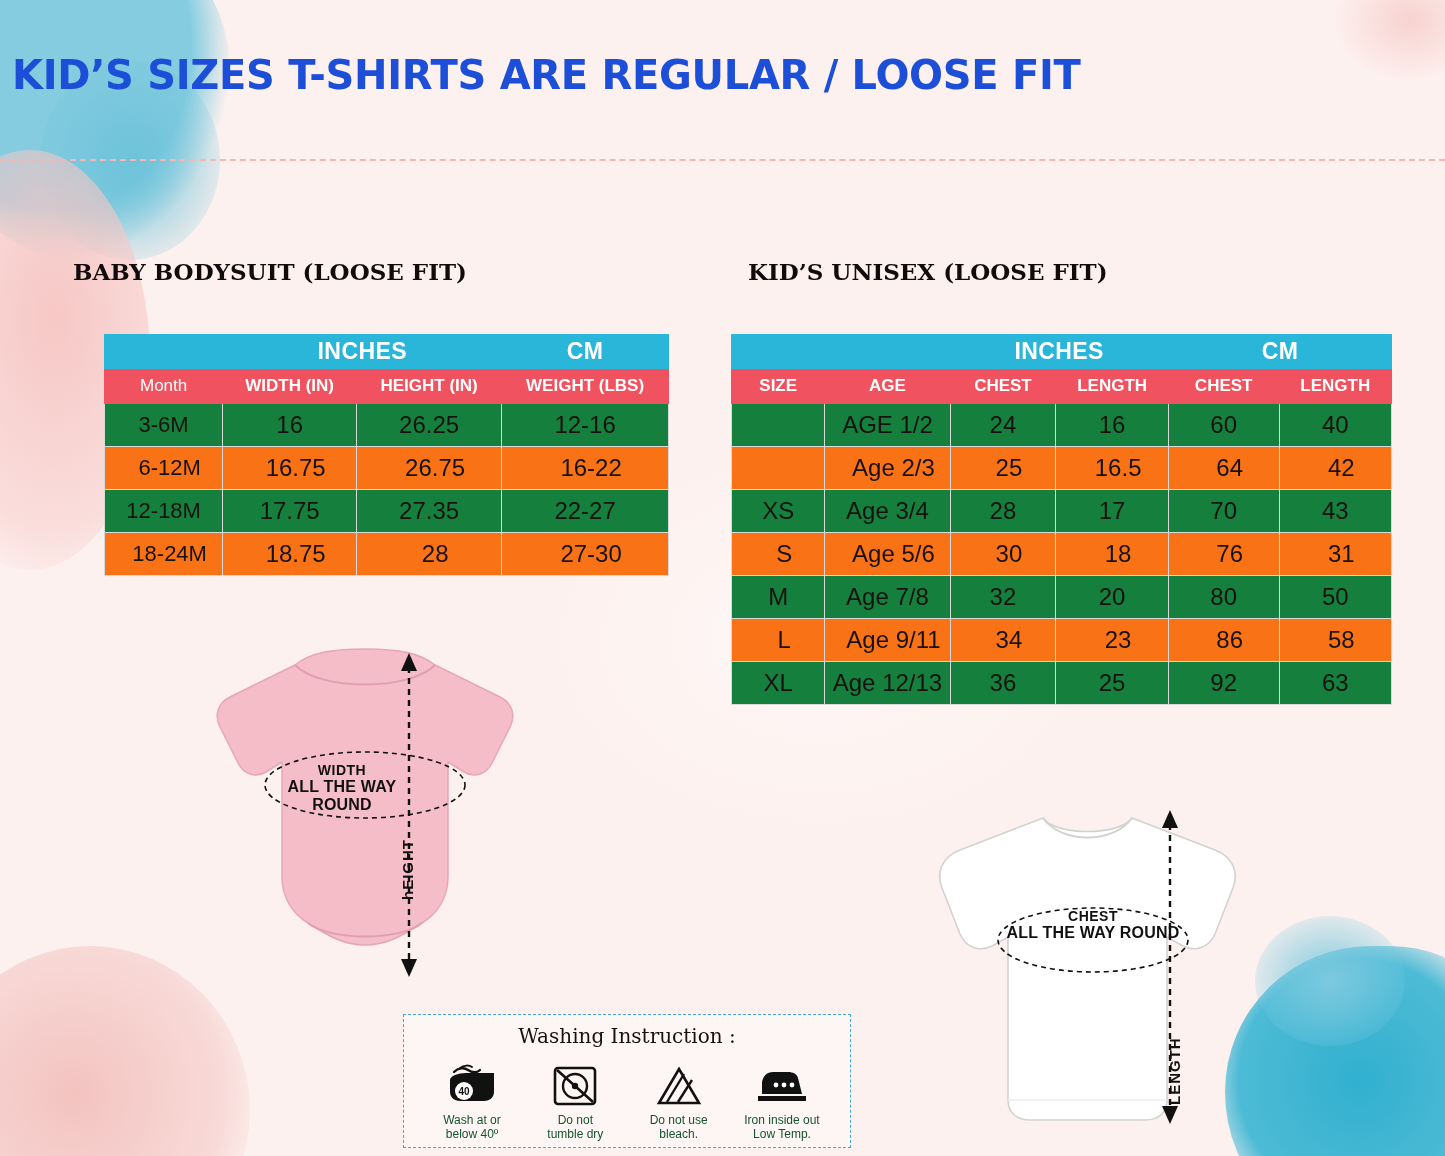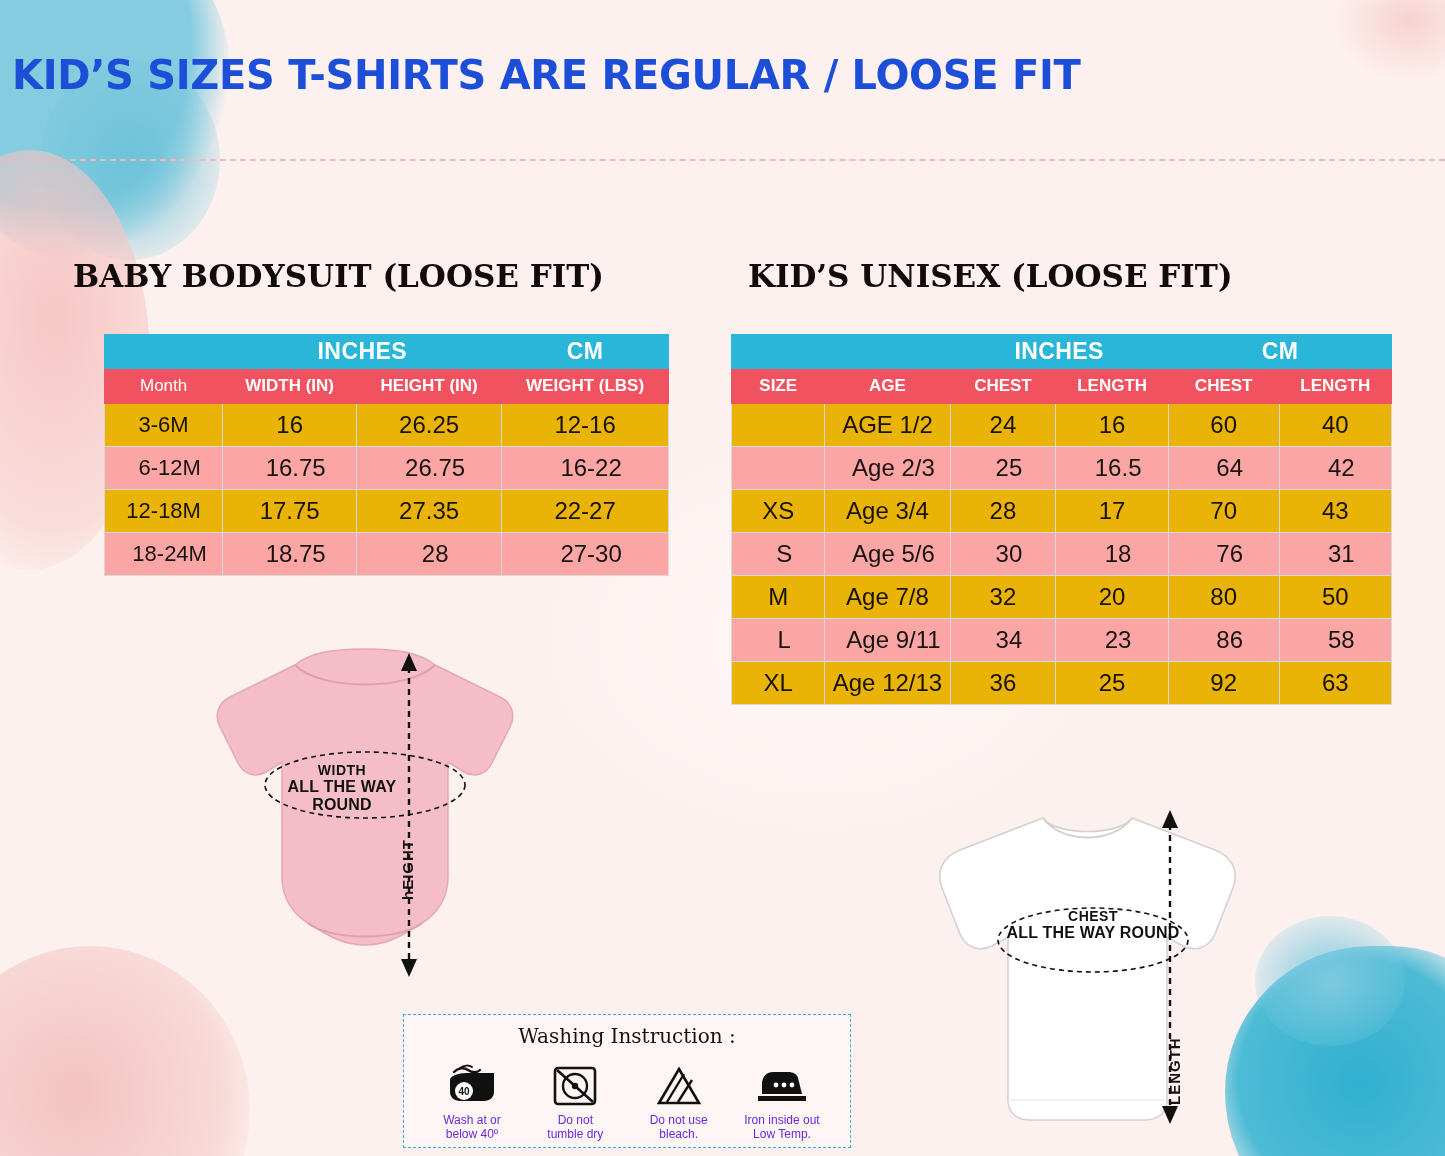--- a/index.html
+++ b/index.html
@@ -95,21 +95,21 @@
     left: 0;
     width: 100%;
     border-top: 2px dashed #f0b9b6;
   }
 
   
   .sec-heading {
     position: absolute;
     font-family: "DejaVu Serif", serif;
     font-weight: bold;
-    font-size: 31px;
+    font-size: 23px;
     color: #110c0b;
     white-space: nowrap;
   }
   #heading-baby { left: 73px; top: 258px; }
   #heading-kids { left: 748px; top: 258px; }
 
   
   table {
     border-collapse: collapse;
     position: absolute;
@@ -135,24 +135,24 @@
     font-size: 17px;
     padding: 7px 4px;
     border-color: #f0535f;
   }
   .hdr-red.bold { font-weight: bold; }
   .hdr-blank-cyan { background: #29b6d8; border-color: #29b6d8; }
   .cell {
     font-size: 24px;
     color: #17120f;
     padding: 7px 4px;
-    background: #eab308;
+    background: #15803d;
   }
   .cell.sm { font-size: 22px; }
-  .row-alt .cell { background: #fca5a5; padding-left: 16px; }
+  .row-alt .cell { background: #f97316; padding-left: 16px; }
 
   
   #baby-table { left: 104px; top: 334px; width: 565px; }
   #baby-table td:nth-child(1) { width: 115px; }
   #baby-table td:nth-child(2) { width: 130px; }
   #baby-table td:nth-child(3) { width: 145px; }
   #baby-table td:nth-child(4) { width: 175px; }
 
   
   #kids-table { left: 731px; top: 334px; width: 661px; }
@@ -229,21 +229,21 @@
   .wash-icon {
     height: 46px;
     display: flex;
     align-items: center;
     justify-content: center;
   }
   .wash-text {
     margin-top: 4px;
     font-family: "Liberation Sans", sans-serif;
     font-size: 12px;
-    color: #6d28d9;
+    color: #14532d;
     line-height: 1.2;
   }
 </style>
 </head>
 <body>
 
 <div id="page">
 
   <div class="blob blob-tl"></div>
   <div class="blob blob-tl2"></div>

